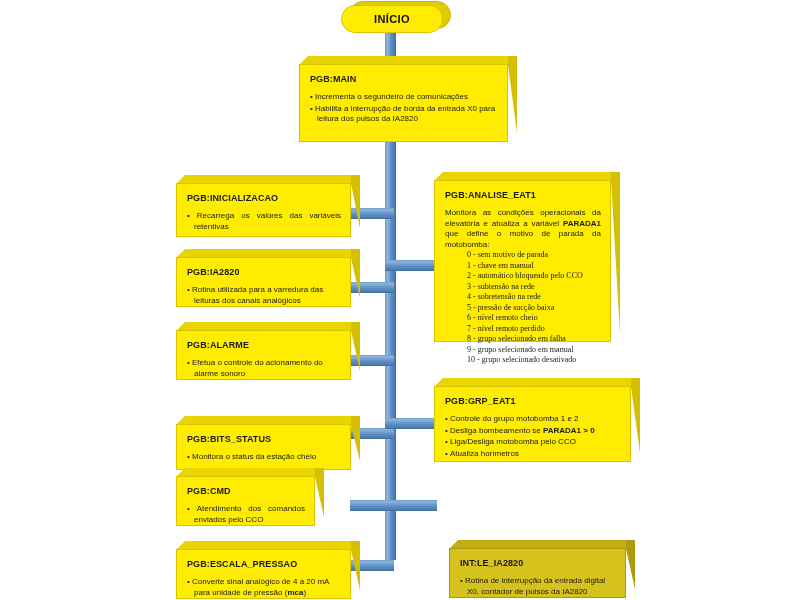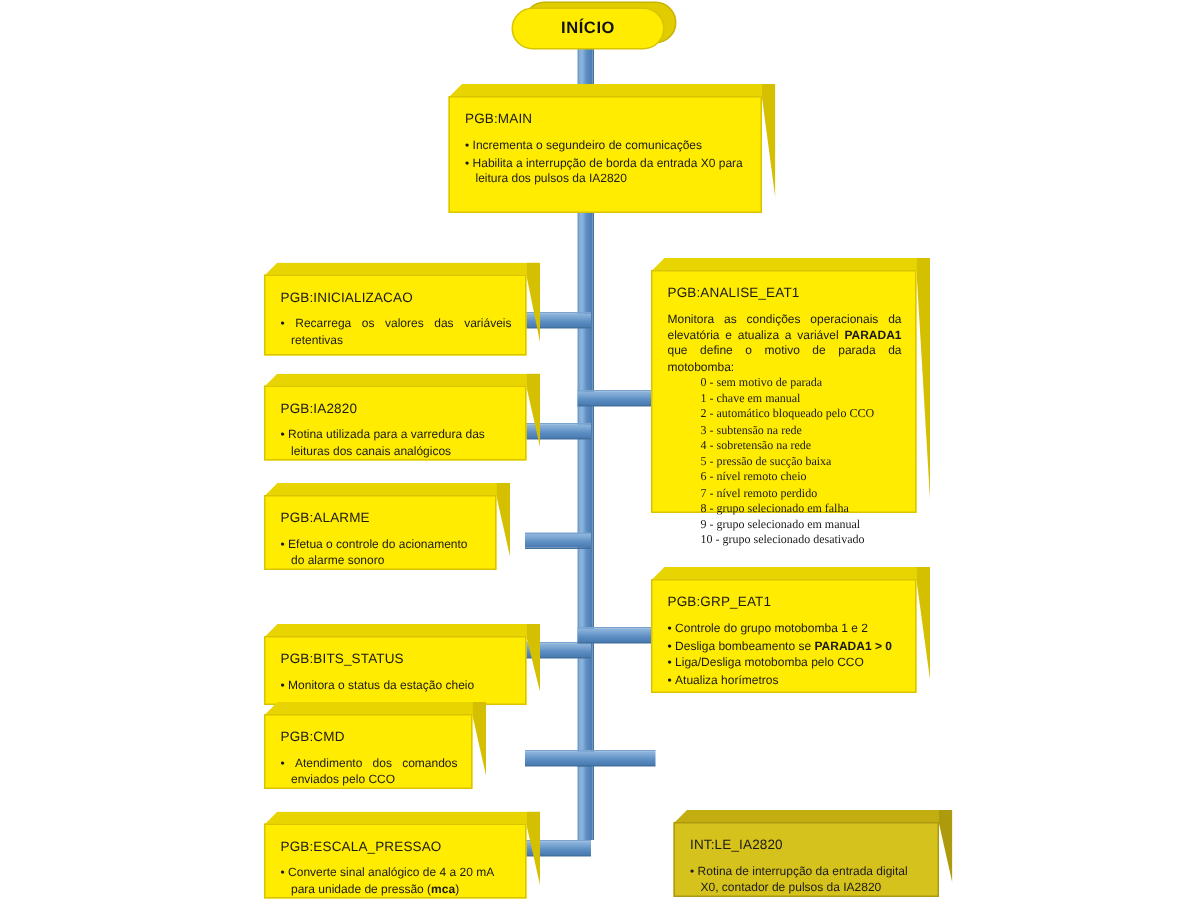--- a/index.html
+++ b/index.html
@@ -35,21 +35,21 @@
   
   .node .bev-right{
     position:absolute;top:0;right:0;width:9px;bottom:9px;
     background:#d4c000;
     clip-path:polygon(0 0,100% 0,100% calc(100% - 0px),0 9px);
   }
   .node.dark .face{background:#d6c21c;border-color:#ab9a10;}
   .node.dark .bev-top{background:#c2ae10;}
   .node.dark .bev-right{background:#ad9b0d;}
 
-  .ttl{font-size:9px;font-weight:normal;color:#1a1a1a;letter-spacing:.1px;
+  .ttl{font-size:9px;font-weight:bold;color:#1a1a1a;letter-spacing:.1px;
        margin:0 0 7px 0;line-height:11px;}
   .body{font-size:8px;color:#1a1a1a;line-height:10.5px;}
   .body .li{display:block;margin:0 0 1px 0;}
   .body .li.bul{text-indent:-7px;padding-left:7px;}
   .body .li.bul::before{content:"\2022\00a0";}
   .body .just{text-align:justify;}
   .body .num{display:block;margin-left:22px;white-space:nowrap;font-family:Liberation Serif, serif;}
   b{font-weight:bold;}
 
   
@@ -115,21 +115,21 @@
     <div class="bev-top"></div>
     <div class="bev-right"></div>
     <div class="face">
       <div class="ttl">PGB:IA2820</div>
       <div class="body">
         <span class="li bul">Rotina utilizada para a varredura das leituras dos canais analógicos</span>
       </div>
     </div>
   </div>
 
-  <div class="node" style="left:176px;top:322px;width:164px;height:58px;">
+  <div class="node" style="left:176px;top:322px;width:184px;height:58px;">
     <div class="bev-top"></div>
     <div class="bev-right"></div>
     <div class="face">
       <div class="ttl">PGB:ALARME</div>
       <div class="body">
         <span class="li bul">Efetua o controle do acionamento do alarme sonoro</span>
       </div>
     </div>
   </div>
 
@@ -181,21 +181,21 @@
         <span class="num">5 - pressão de sucção baixa</span>
         <span class="num">6 - nível remoto cheio</span>
         <span class="num">7 - nível remoto perdido</span>
         <span class="num">8 - grupo selecionado em falha</span>
         <span class="num">9 - grupo selecionado em manual</span>
         <span class="num">10 - grupo selecionado desativado</span>
       </div>
     </div>
   </div>
 
-  <div class="node" style="left:434px;top:378px;width:186px;height:84px;">
+  <div class="node" style="left:434px;top:378px;width:186px;height:84px;padding-left:20px;">
     <div class="bev-top"></div>
     <div class="bev-right"></div>
     <div class="face">
       <div class="ttl">PGB:GRP_EAT1</div>
       <div class="body">
         <span class="li bul">Controle do grupo motobomba 1 e 2</span>
         <span class="li bul"><span>Desliga bombeamento se </span><b>PARADA1 &gt; 0</b></span>
         <span class="li bul">Liga/Desliga motobomba pelo CCO</span>
         <span class="li bul">Atualiza horímetros</span>
       </div>

